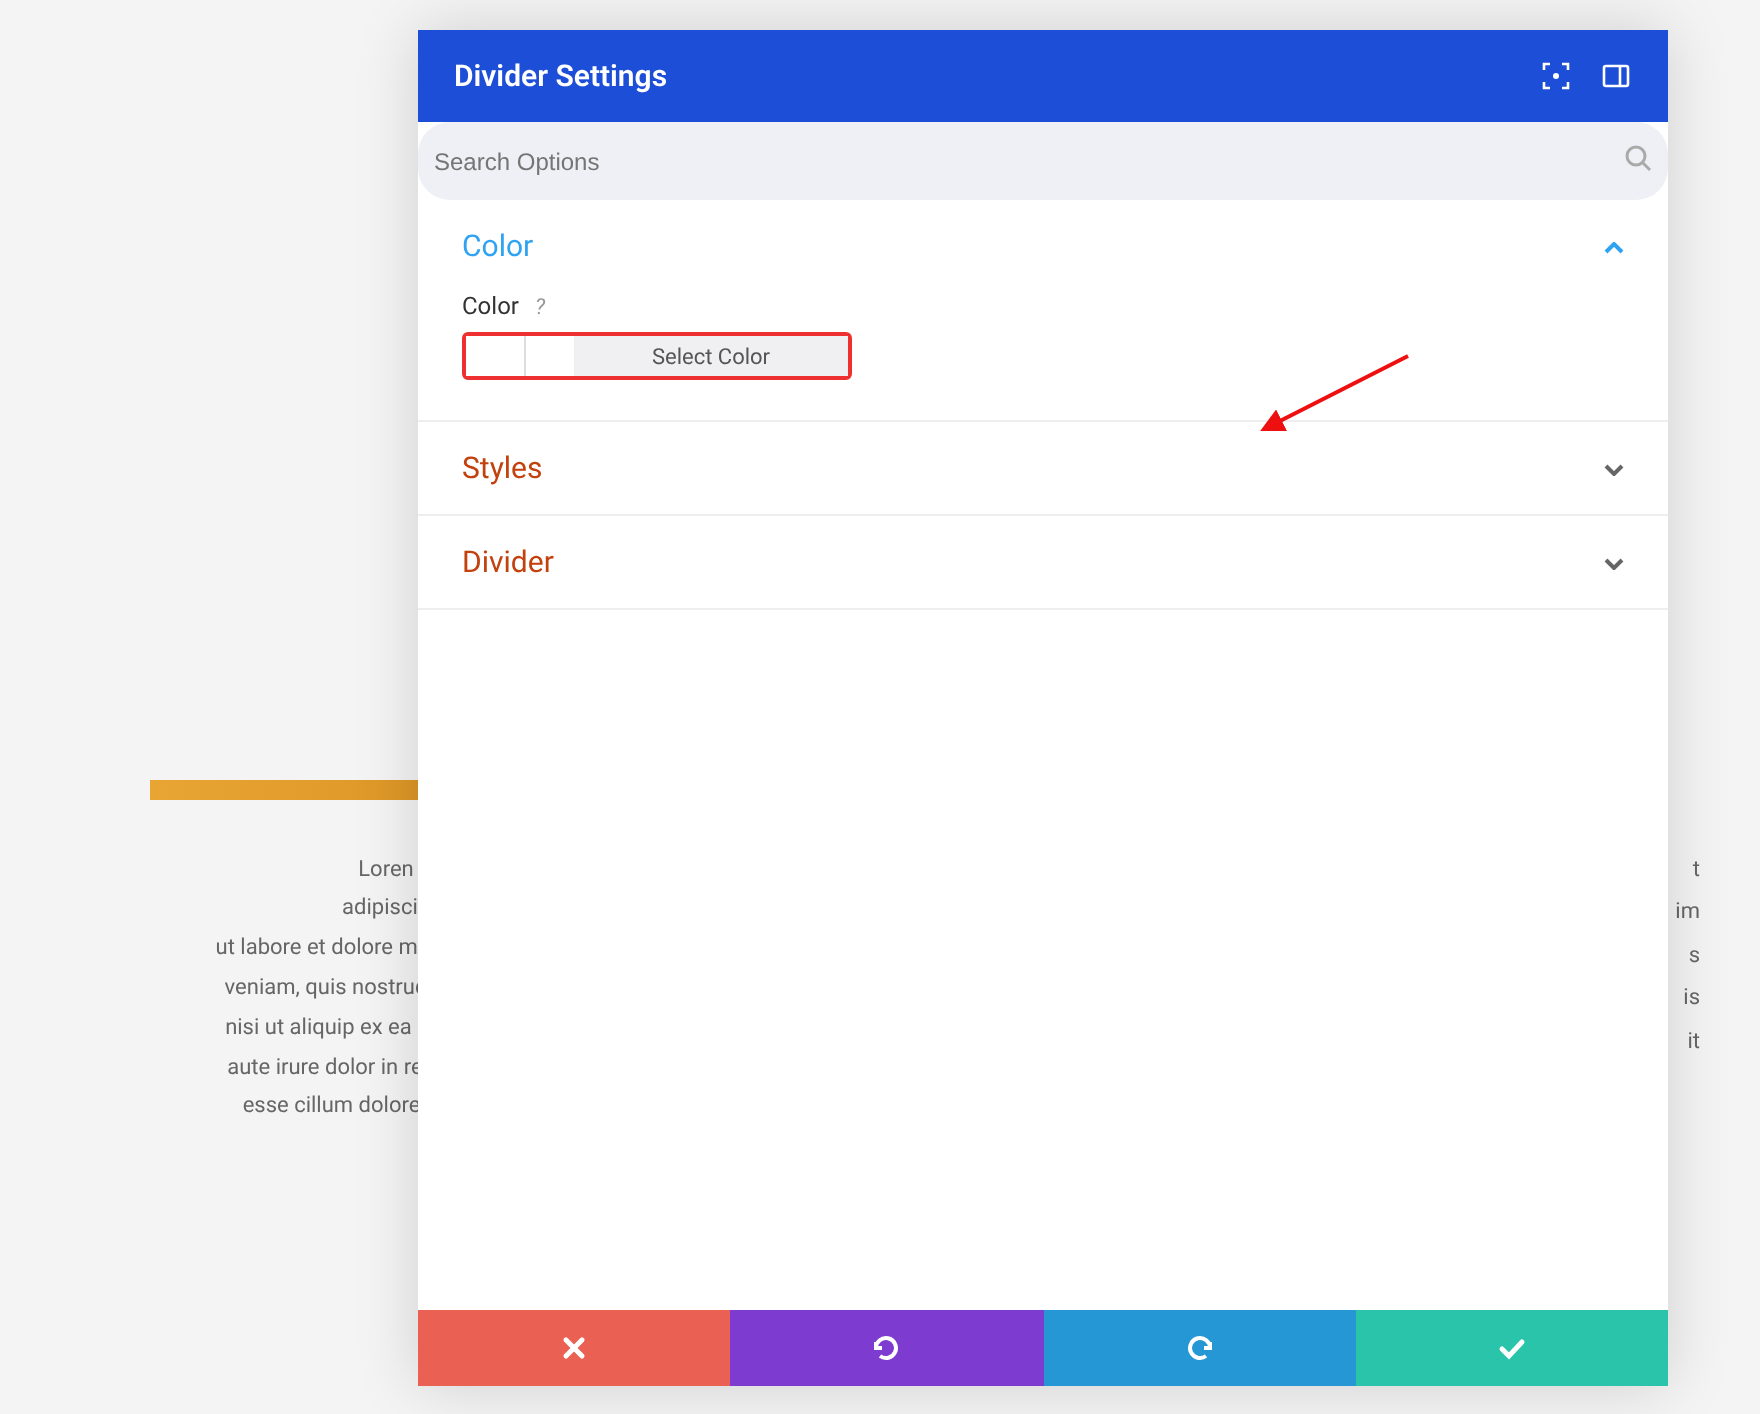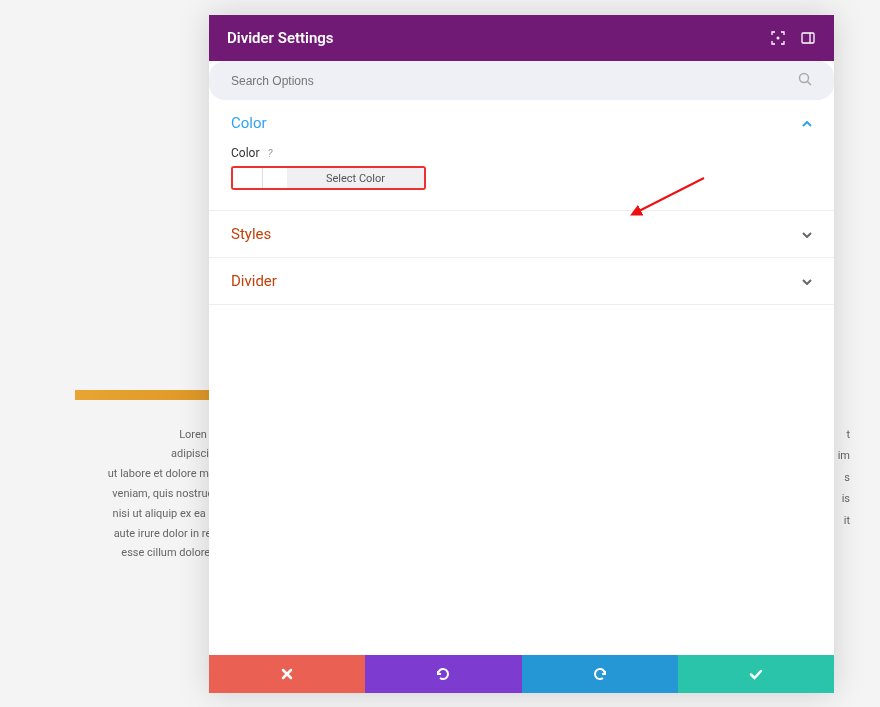--- a/index.html
+++ b/index.html
@@ -59,21 +59,21 @@
       top: 15px;
       left: 209px;
       width: 625px;
       height: 678px;
       background: #fff;
       box-shadow: 0 0 30px rgba(0,0,0,0.15);
       display: flex;
       flex-direction: column;
     }
     .modal-header {
-      background: #701a75;
+      background: #1d4ed8;
       color: #fff;
       padding: 14px 18px;
       display: flex;
       align-items: center;
       justify-content: space-between;
     }
     .modal-title {
       font-size: 15px;
       font-weight: 600;
     }
@@ -98,21 +98,21 @@
       color: #fff;
       font-size: 12px;
       cursor: pointer;
       font-weight: 500;
     }
     .tab.active {
       background: #a15cf5;
     }
     .search-bar {
       background: #eff0f5;
-      padding: 10px 22px;
+      padding: 10px 8px;
       display: flex;
       align-items: center;
       justify-content: space-between;
       border-radius: 16px;
     }
     .search-bar input {
       border: none;
       background: transparent;
       font-size: 12px;
       color: #999;

